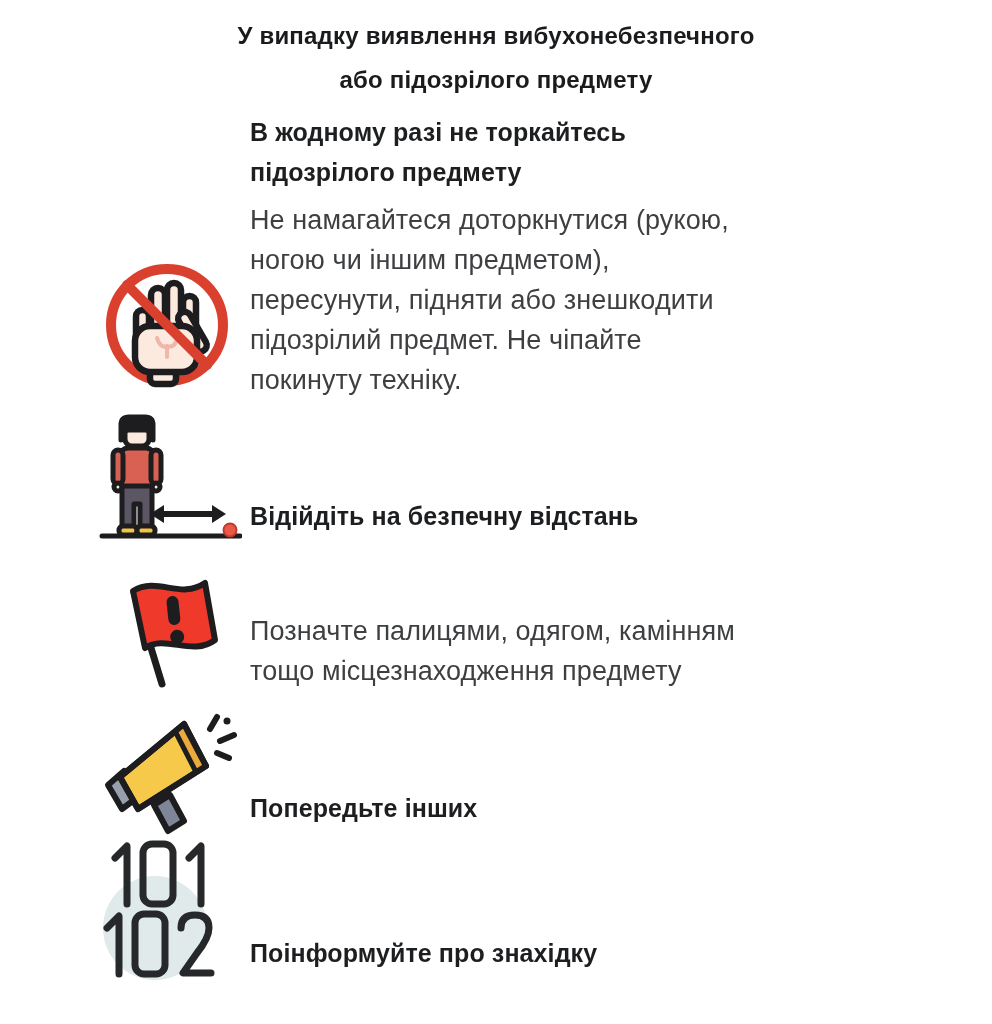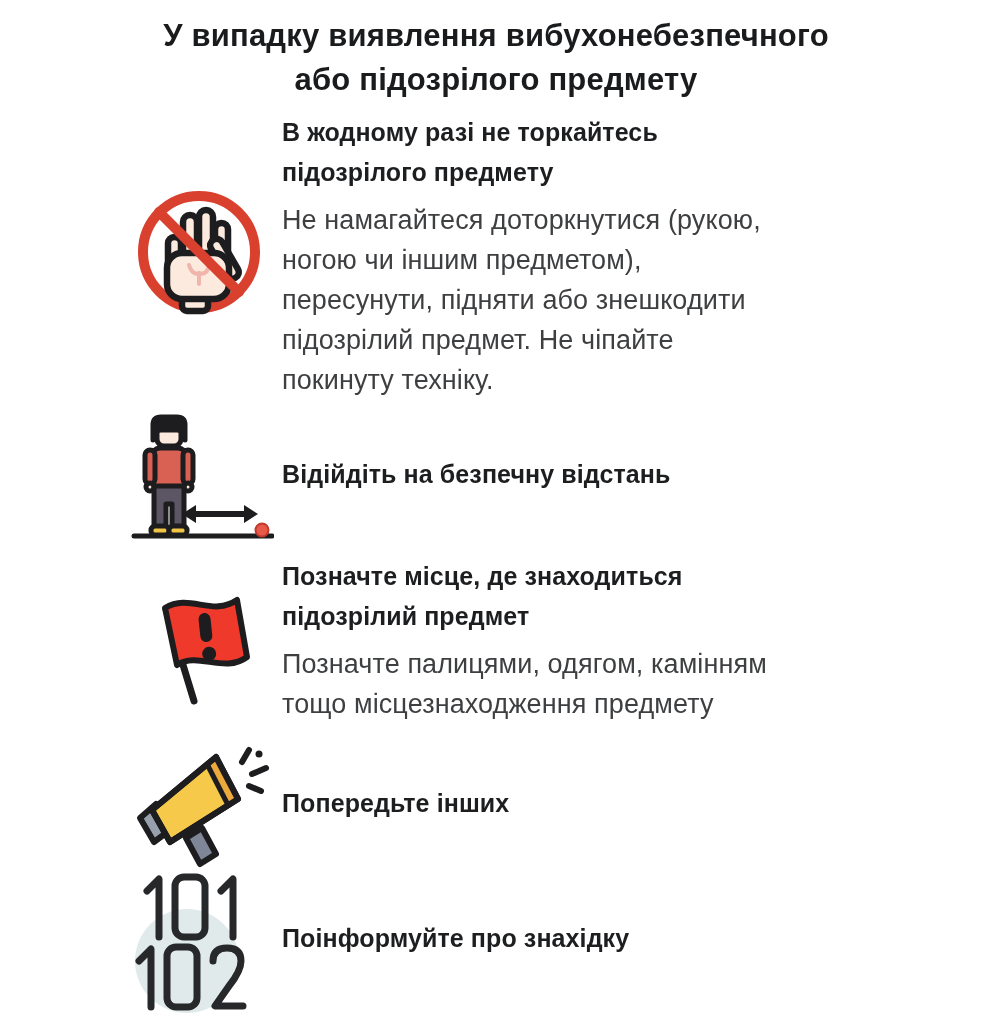--- a/index.html
+++ b/index.html
@@ -4,24 +4,24 @@
 <style>
   html,body{margin:0;padding:0;}
   body{
     width:992px;height:1024px;background:#ffffff;
     font-family:"Liberation Sans","DejaVu Sans",sans-serif;
     color:#1d1e20;overflow:hidden;
   }
   .poster{width:992px;height:1024px;position:relative;}
   .title{
     padding-top:14px;margin:0 auto 10px auto;
-    text-align:center;font-weight:bold;font-size:31px;line-height:44px;
+    text-align:center;font-weight:bold;font-size:24px;line-height:44px;
     color:#1a1b1d;white-space:pre-line;letter-spacing:.2px;
   }
-  .row{display:flex;align-items:center;padding-left:116px;}
+  .row{display:flex;align-items:flex-end;padding-left:84px;}
   .row .icon-box{
     width:166px;flex:0 0 166px;display:flex;justify-content:center;align-items:flex-start;
   }
   .row .text{width:590px;}
   .row h2{
     margin:0 0 8px 0;font-size:25px;line-height:40px;font-weight:bold;
     color:#1d1e20;white-space:pre-line;letter-spacing:.1px;
   }
   .row p{
     margin:0;font-size:27px;line-height:40px;font-weight:normal;
@@ -103,22 +103,20 @@
       <svg width="135" height="135" viewBox="0 0 135 135" aria-hidden="true">
         <line x1="34" y1="36" x2="62" y2="128" stroke="#1d1d1f" stroke-width="7" stroke-linecap="round"></line>
         <path d="M33 35 C58 20 80 44 105 27 L115 84 C92 101 66 78 45 92 Z" fill="#ee392b" stroke="#1d1d1f" stroke-width="6" stroke-linejoin="round"></path>
         <g transform="rotate(-6 74 60)" fill="#1d1d1f">
           <rect x="68" y="40" width="12" height="29" rx="6"></rect>
           <circle cx="75" cy="81" r="7"></circle>
         </g>
       </svg>
     </div>
     <div class="text">
-      <h2>Позначте місце, де знаходиться
-підозрілий предмет</h2>
       <p>Позначте палицями, одягом, камінням
 тощо місцезнаходження предмету</p>
     </div>
   </div>
 
   <div class="row row4">
     <div class="icon-box">
       <svg width="142" height="125" viewBox="0 0 142 125" aria-hidden="true">
         <g stroke="#1d1d1f" stroke-width="6" stroke-linejoin="round" stroke-linecap="round">
           <path d="M12 74 L28 60 L42 86 L26 98 Z" fill="#98a0ae"></path>

